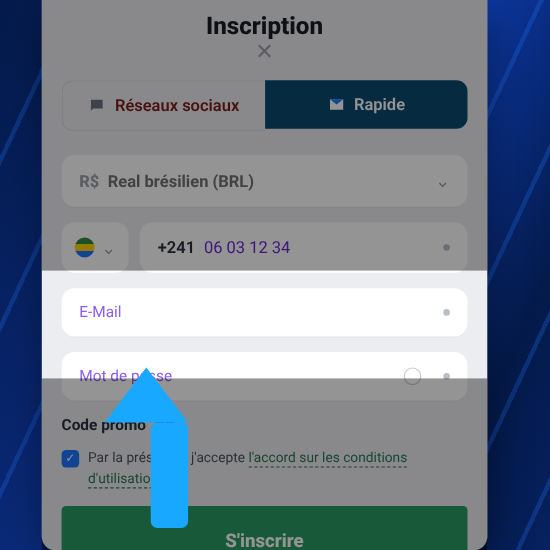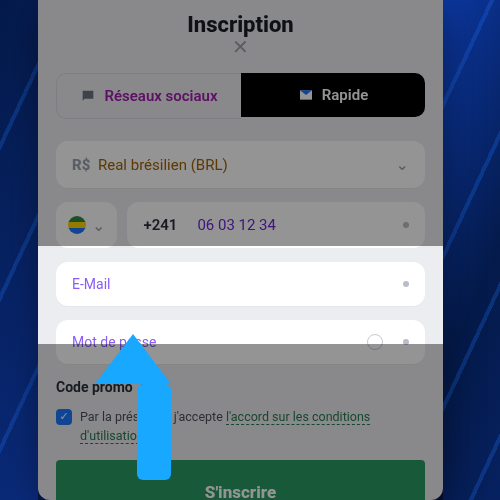--- a/index.html
+++ b/index.html
@@ -7,31 +7,31 @@
        linear-gradient(115deg,#041a4a 0%,#0a2a7a 20%,#0d3aa8 35%,#041a4a 50%,#0a2a7a 70%,#0d3aa8 85%,#041a4a 100%);
        background-size:200% 100%;}
   .bg::before{content:"";position:absolute;inset:0;background:repeating-linear-gradient(115deg,rgba(255,255,255,0) 0 60px,rgba(30,120,255,.25) 60px 64px);}
   .modal{position:absolute;left:38px;top:0;width:405px;height:500px;background:#ecedf0;border-radius:0 0 12px 12px;box-shadow:0 10px 40px rgba(0,0,0,.4);}
   .inner{padding:0 18px;}
   .header{display:flex;align-items:center;justify-content:space-between;padding:12px 0 16px;flex-direction:column;}
   .title{font-size:22px;font-weight:800;color:#1a1d24;}
   .close{font-size:20px;color:#9aa1ad;line-height:1;}
   .tabs{display:flex;gap:0;margin-bottom:22px;}
   .tab{flex:1;height:44px;display:flex;align-items:center;justify-content:center;gap:8px;border-radius:10px;font-size:15px;font-weight:600;}
-  .tab.left{background:transparent;border:1px solid #d7dae0;color:#a21caf;border-right:none;border-top-right-radius:0;border-bottom-right-radius:0;}
-  .tab.right{background:#000000;color:#fff;border-top-left-radius:0;border-bottom-left-radius:0;}
+  .tab.left{background:transparent;border:1px solid #d7dae0;color:#7f1d1d;border-right:none;border-top-right-radius:0;border-bottom-right-radius:0;}
+  .tab.right{background:#0c4a6e;color:#fff;border-top-left-radius:0;border-bottom-left-radius:0;}
   .ico{display:inline-flex;width:16px;height:16px;}
   .field{background:#fff;border-radius:12px;padding:14px 16px;display:flex;align-items:center;gap:12px;margin-bottom:14px;box-shadow:0 1px 0 rgba(0,0,0,.03);}
   .field .label{color:#8b5cf6;font-size:14px;}
   .field .val{color:#434956;font-size:15px;font-weight:600;flex:1;}
   .chev{color:#9aa1ad;}
   .phone-row{display:flex;gap:10px;margin-bottom:14px;}
   .phone-flag{background:#fff;border-radius:12px;padding:10px 12px;display:flex;align-items:center;gap:6px;}
   .flag{width:18px;height:18px;border-radius:50%;background:linear-gradient(to bottom,#2e8b3d 0 33%,#ffd400 33% 66%,#1e78ff 66% 100%);} 
-  .phone-input{flex:1;background:#fff;border-radius:12px;padding:14px 16px;display:flex;align-items:center;gap:20px;text-align:center;}
+  .phone-input{flex:1;background:#fff;border-radius:12px;padding:14px 16px;display:flex;align-items:center;gap:8px;text-align:center;}
   .phone-input .cc{color:#2a2f3a;font-weight:600;font-size:15px;}
   .phone-input .ghost{color:#6d28d9;font-size:15px;}
   .dot{width:6px;height:6px;border-radius:50%;background:#b8bdc6;margin-left:auto;}
   .eye{width:14px;height:14px;border-radius:50%;border:1.5px solid #c4c9d1;margin-left:auto;margin-right:8px;}
   .promo{display:flex;align-items:center;gap:8px;margin:6px 0 12px;font-size:14px;color:#2a2f3a;font-weight:700;}
   .plus{width:18px;height:18px;border-radius:50%;background:#1e78ff;color:#fff;display:flex;align-items:center;justify-content:center;font-size:13px;line-height:1;}
   .terms{display:flex;align-items:flex-start;gap:8px;font-size:12.5px;color:#4b515c;line-height:1.5;margin-bottom:14px;}
   .cbx{flex:none;width:16px;height:16px;border-radius:4px;background:#1e78ff;display:flex;align-items:center;justify-content:center;color:#fff;font-size:11px;margin-top:1px;}
   .terms .link{color:#2a7a52;border-bottom:1px dashed #2a7a52;}
   .submit{background:#2a9a62;color:#fff;font-weight:800;font-size:17px;border-radius:4px;height:64px;display:flex;align-items:center;justify-content:center;}
@@ -75,21 +75,21 @@
               <path fill="#fff" d="M3 5h18v14H3z"></path>
               <path fill="#1e78ff" d="M3 5l9 7 9-7"></path>
             </svg>
         </span>
         <span>Rapide</span>
       </div>
     </div>
 
     <div class="field">
       <span class="rs">R$</span>
-      <span class="val" style="font-weight:400;color:#a16207">Real brésilien (BRL)</span>
+      <span class="val" style="font-weight:700;color:#737373">Real brésilien (BRL)</span>
       <span class="chev">⌄</span>
     </div>
 
     <div class="phone-row">
       <div class="phone-flag">
         <span class="flag"></span>
         <span class="chev">⌄</span>
       </div>
       <div class="phone-input">
         <span class="cc">+241</span>

